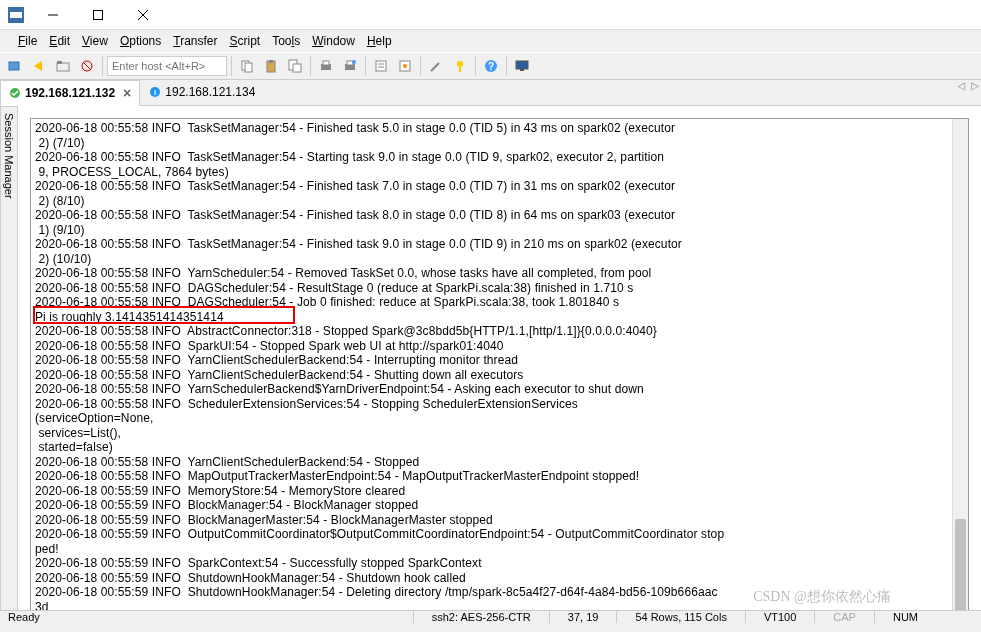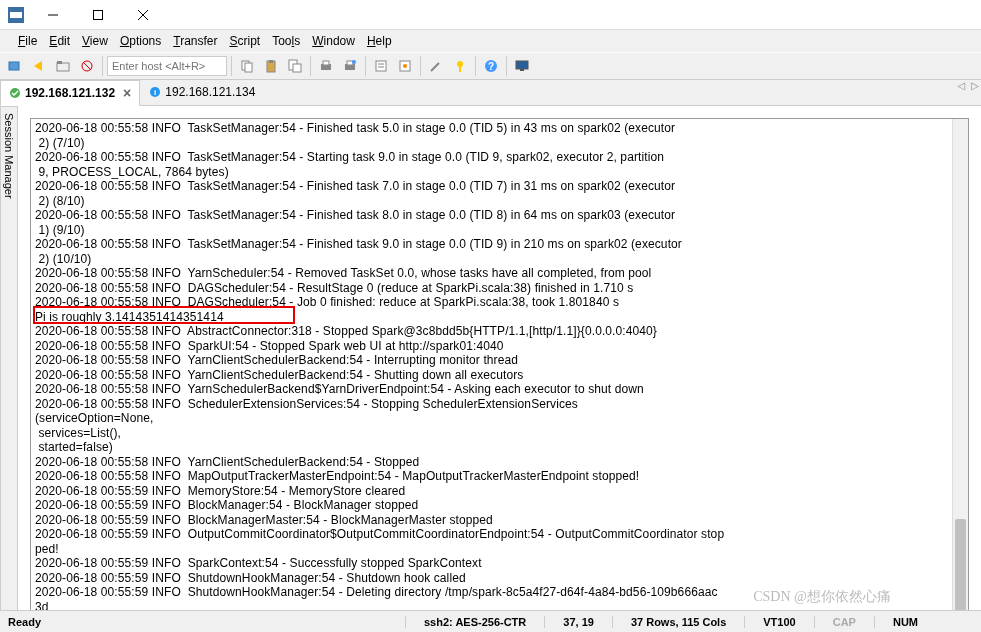--- a/index.html
+++ b/index.html
@@ -21,21 +21,21 @@
 .tab.active { background: #fff; border: 1px solid #ccc; border-bottom: 1px solid #fff; font-weight: bold; }
 .tab .tab-icon { width: 12px; height: 12px; }
 .tab .close-x { margin-left: 4px; color: #666; font-size: 14px; }
 .tab-nav { margin-left: auto; display: flex; gap: 2px; }
 .tab-nav span { color: #888; cursor: pointer; padding: 0 2px; font-size: 10px; }
 .main-area { display: flex; height: 525px; }
 .side-tab { writing-mode: vertical-rl; text-orientation: mixed; padding: 6px 2px; background: #f0f0f0; border: 1px solid #ccc; font-size: 11px; cursor: pointer; }
 .terminal-wrap { flex: 1; background: #fff; border: 1px solid #999; overflow: hidden; position: relative; margin: 12px; }
 .terminal { padding: 2px 4px; font-family: Consolas, "Courier New", monospace; font-size: 12px; line-height: 14.5px; color: #000; white-space: pre; letter-spacing: 0.1px; }
 .hl-box { position: absolute; border: 2px solid #e60000; }
-.status-bar { position: absolute; bottom: 0; left: 0; right: 0; height: 22px; background: #f0f0f0; border-top: 1px solid #ccc; display: flex; align-items: center; padding: 0 8px; font-size: 11px; font-weight: bold; }
+.status-bar { position: absolute; bottom: 0; left: 0; right: 0; height: 22px; background: #f0f0f0; border-top: 1px solid #ccc; display: flex; align-items: flex-start; padding: 0 8px; font-size: 11px; }
 .status-bar .sb-left { flex: 1; }
 .status-bar .sb-item { padding: 0 18px; border-left: 1px solid #ccc; }
 .watermark { position: absolute; right: 90px; bottom: 26px; color: rgba(120,120,120,0.5); font-size: 14px; z-index: 10; font-family: Liberation Serif, serif; }
 .scroll-v { position: absolute; right: 0; top: 0; bottom: 0; width: 16px; background: #f0f0f0; border-left: 1px solid #ddd; }
 .scroll-thumb { position: absolute; left: 2px; right: 2px; top: 400px; height: 96px; background: #c0c0c0; border-radius: 2px; }
 </style>
 </head>
 <body>
 
 <div class="title-bar">
@@ -206,20 +206,20 @@
     <div class="scroll-v">
         <div class="scroll-thumb"></div>
       </div>
   </div>
 </div>
 
 <div class="status-bar">
   <div class="sb-left">Ready</div>
   <div class="sb-item">ssh2: AES-256-CTR</div>
   <div class="sb-item">37, 19</div>
-  <div class="sb-item">37 Rows, 115 Cols</div>
+  <div class="sb-item">54 Rows, 115 Cols</div>
   <div class="sb-item">VT100</div>
   <div class="sb-item" style="color:#aaa">CAP</div>
   <div class="sb-item">NUM</div>
   <div class="sb-item" style="width:20px"></div>
 </div>
 
 <div class="watermark">CSDN @想你依然心痛</div>
 
 </body></html>

